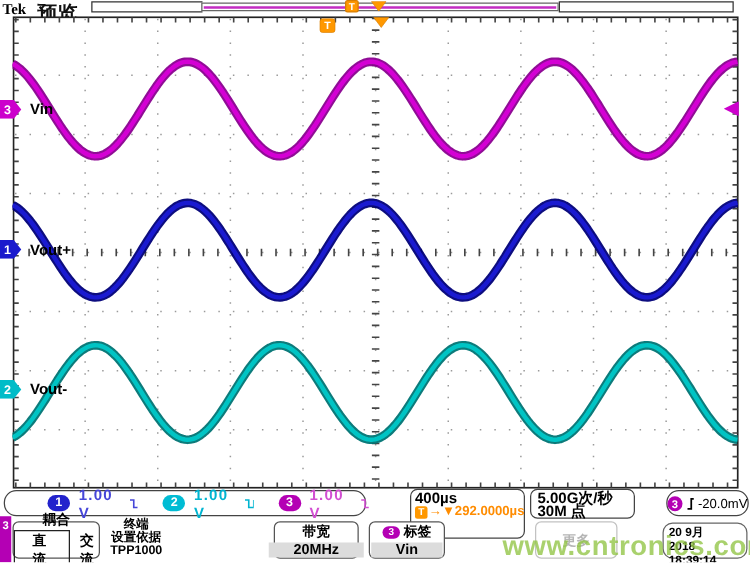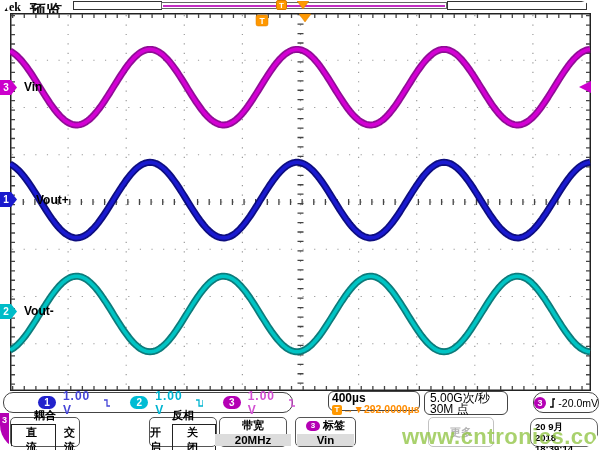--- a/index.html
+++ b/index.html
@@ -1,17 +1,17 @@
 <!DOCTYPE html>
 <html><head>
 <meta charset="utf-8">
 <style>
   html,body{margin:0;padding:0;background:#fff;}
   #stage{position:relative;width:600px;height:450px;background:#fff;overflow:hidden;
-         font-family:"Liberation Sans","DejaVu Sans",sans-serif;border-radius:25px;}
+         font-family:"Liberation Sans","DejaVu Sans",sans-serif;}
   
   .tek-logo{position:absolute;left:2px;top:0;font-size:12px;font-weight:bold;color:#000;
             font-family:"Liberation Serif","DejaVu Serif",serif;}
   .mode-label{position:absolute;left:30px;top:1px;font-size:16px;font-weight:bold;color:#111;}
   .pv-box{position:absolute;top:1px;height:9px;background:#fff;border:1.5px solid #333;box-sizing:border-box;}
   .pv-left{left:73px;width:89px;}
   .pv-right{left:447px;width:140px;}
   .pv-mid{position:absolute;left:161px;top:2px;width:286px;height:7px;border:1px solid #666;box-sizing:border-box;background:#fff;}
   .pv-wave{position:absolute;left:1px;right:1px;top:2px;height:2px;background:#c32ec3;}
   .t-badge{position:absolute;width:11px;height:10px;background:#ff9800;border:1px solid #d87d00;
@@ -26,28 +26,28 @@
   
   .ro-box{position:absolute;background:#fff;border:1.5px solid #444;box-sizing:border-box;}
   #ch-readouts{left:3px;top:392px;width:290px;height:21px;border-radius:10px;
                display:flex;align-items:center;padding-left:34px;gap:20px;}
   .ch-group{display:flex;align-items:center;gap:7px;}
   .ch-oval{width:22px;height:13px;border-radius:7px;color:#fff;font-size:10px;font-weight:bold;
            text-align:center;line-height:13px;}
   .ch1 .ch-oval{background:#2222cc;} .ch2 .ch-oval{background:#00bcd4;} .ch3 .ch-oval{background:#b400b4;}
   .ch-scale{font-size:12px;font-weight:bold;letter-spacing:1px;}
   .ch1 .ch-scale{color:#4646d8;} .ch2 .ch-scale{color:#00b4d0;} .ch3 .ch-scale{color:#d24fd2;}
-  #tb-box{left:328px;top:391px;width:92px;height:20px;border-radius:6px;padding:1px 3px;}
+  #tb-box{left:328px;top:391px;width:92px;height:40px;border-radius:6px;padding:1px 3px;}
   .tb-main{font-size:12px;font-weight:bold;color:#000;line-height:11px;}
   .tb-trig{display:flex;align-items:center;gap:1px;color:#ff8c00;font-size:10.5px;
            font-weight:bold;line-height:11px;white-space:nowrap;}
   .tb-trig .t-badge2{width:10px;height:10px;background:#ff9800;border-radius:2px;color:#fff;
            font-size:8px;font-weight:bold;text-align:center;line-height:10px;flex:0 0 auto;}
   #rate-box{left:424px;top:391px;width:84px;height:24px;border-radius:6px;padding:1px 5px;
-            font-size:12px;font-weight:normal;color:#000;line-height:11px;}
+            font-size:12px;font-weight:bold;color:#000;line-height:11px;}
   #trig-box{left:533px;top:392px;width:66px;height:21px;border-radius:10px;
             display:flex;align-items:center;justify-content:center;gap:3px;}
   .trig-oval{width:17px;height:12px;border-radius:6px;background:#b400b4;color:#fff;
              font-size:9px;font-weight:bold;text-align:center;line-height:12px;}
   .trig-level{font-size:10.5px;font-weight:normal;color:#000;white-space:nowrap;}
   
   .side-tab{position:absolute;left:0;top:413px;width:9px;height:37px;background:#b400b4;
             color:#fff;font-size:9px;font-weight:bold;text-align:center;line-height:14px;}
   .menu-box{position:absolute;top:417px;height:30px;background:#fff;border:1px solid #555;
             border-radius:5px;box-sizing:border-box;display:flex;flex-direction:column;
@@ -133,21 +133,21 @@
   <svg class="ch-tag" style="top:192px;" width="18" height="15">
     <polygon class="c1-fill" points="0,0 11,0 17,7.5 11,15 0,15"></polygon>
     <text class="tag-num" x="6" y="11" text-anchor="middle">1</text>
   </svg>
   <svg class="ch-tag" style="top:304px;" width="18" height="15">
     <polygon class="c2-fill" points="0,0 11,0 17,7.5 11,15 0,15"></polygon>
     <text class="tag-num" x="6" y="11" text-anchor="middle">2</text>
   </svg>
 
   <div class="wave-label" style="left:24px;top:80px;">Vin</div>
-  <div class="wave-label" style="left:36px;top:193px;">Vout+</div>
+  <div class="wave-label" style="left:24px;top:193px;">Vout+</div>
   <div class="wave-label" style="left:24px;top:304px;">Vout-</div>
 
   <svg style="position:absolute;left:578px;top:81px;z-index:5;" width="14" height="12">
     <polygon points="13,0 13,12 1,6" fill="#cc00cc"></polygon>
   </svg>
 
   <div class="ro-box" id="ch-readouts">
     <div class="ch-group ch1">
       <span class="ch-oval">1</span>
       <span class="ch-scale">1.00 V</span>
@@ -195,28 +195,26 @@
   <div class="side-tab">3</div>
 
   <div class="menu-box" style="left:10px;width:70px;" id="coupling-box">
     <div>耦合</div>
     <div class="menu-row2">
       <span class="opt-sel">直流</span>
       <span>交流</span>
     </div>
   </div>
 
-
-  <div class="menu-box" style="left:149px;width:68px;">
-    <div>反相</div>
-    <div class="menu-row2">
-      <span>开启</span>
-      <span class="opt-sel">关闭</span>
-    </div>
-  </div>
+  <div id="term-text">
+    <div>终端</div>
+    <div>设置依据</div>
+    <div>TPP1000</div>
+  </div>
+
 
   <div class="menu-box" style="left:219px;width:68px;">
     <div>带宽</div>
     <span class="val-hl">20MHz</span>
   </div>
 
   <div class="menu-box" style="left:295px;width:61px;" id="label-box">
     <div class="menu-row2">
       <span class="mini-oval">3</span>
       <span>标签</span>

